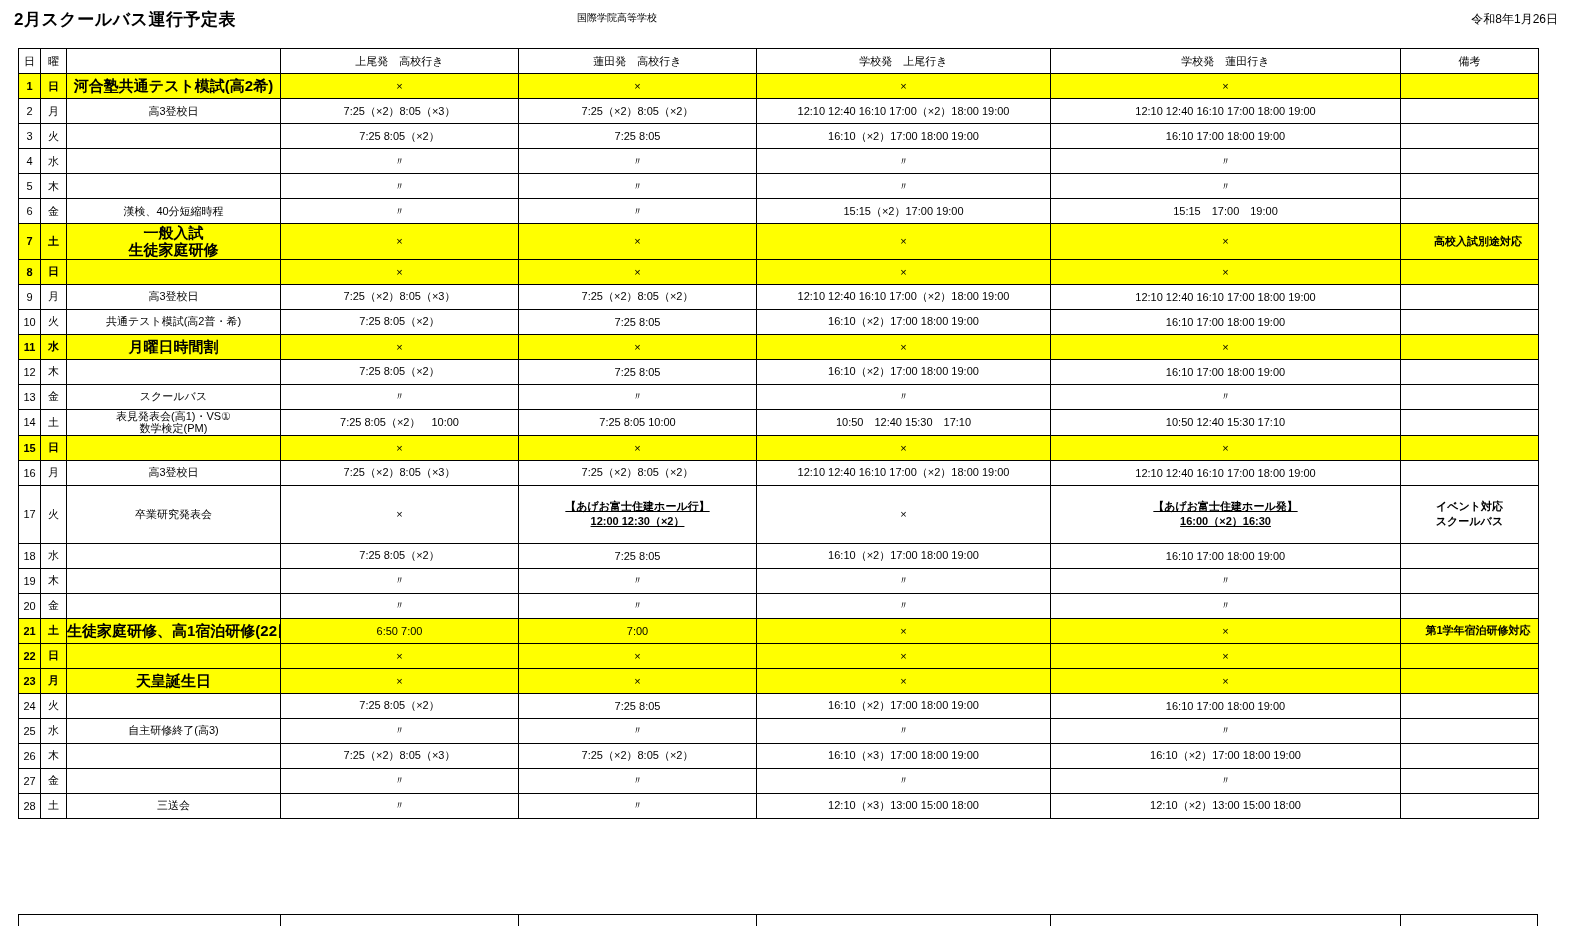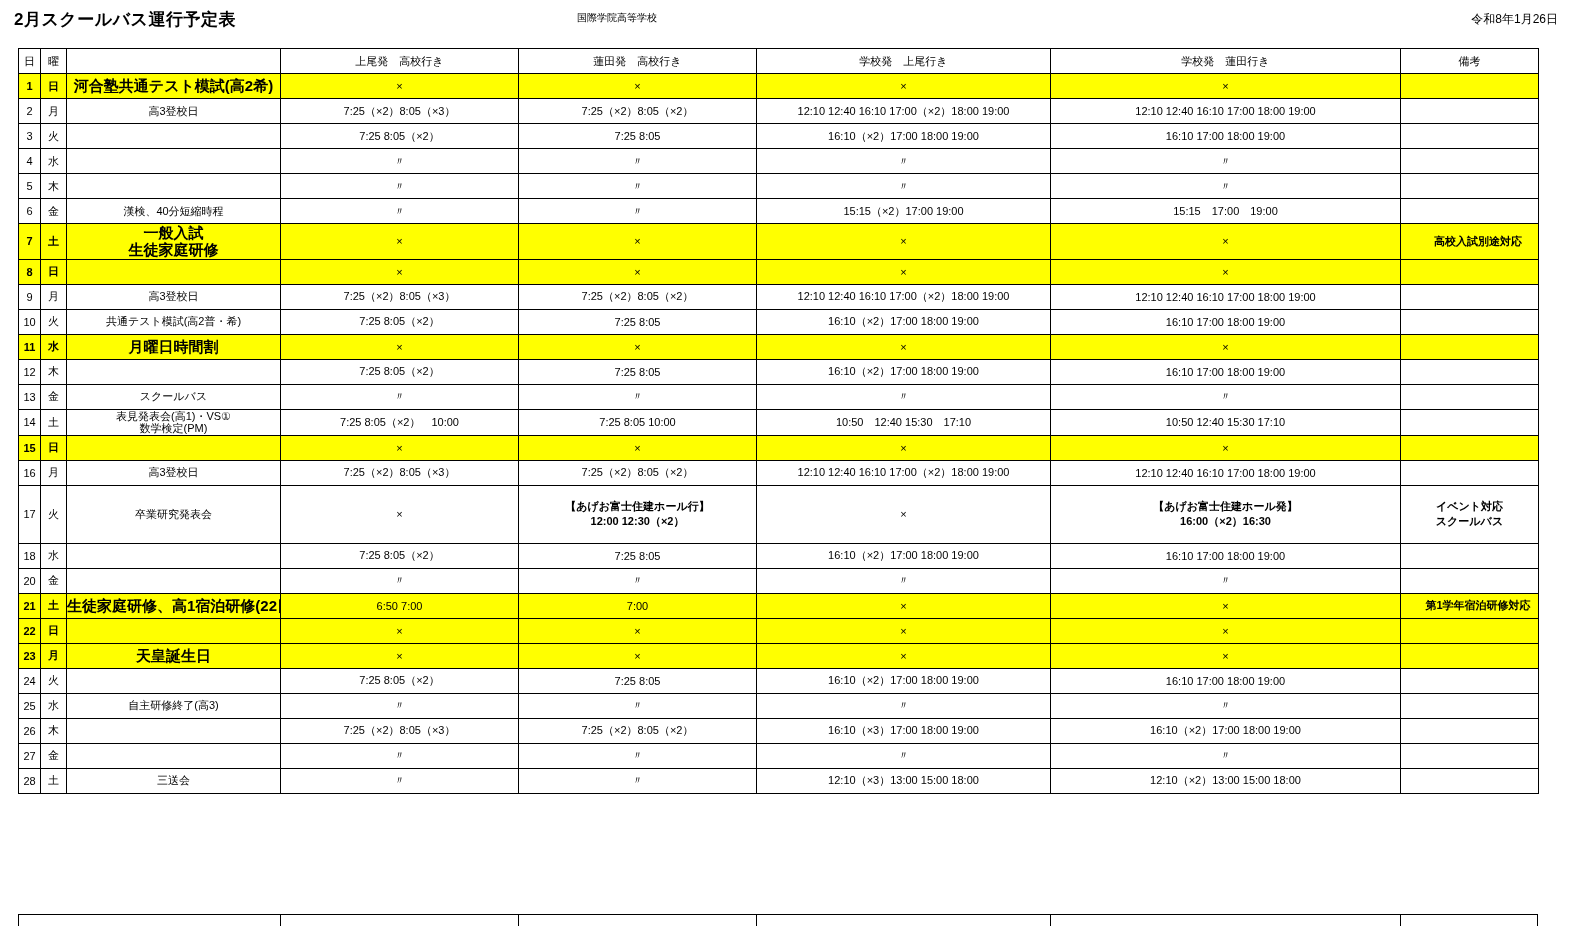--- a/index.html
+++ b/index.html
@@ -89,21 +89,21 @@
   
   tr.hl td { background: #ffff00; }
   tr.hl td.note { font-weight: 700; font-size: 15px; }
   tr.hl td.memo { font-weight: 700; padding-left: 17px; }
   tr.hl td.day, tr.hl td.wd { font-weight: 700; }
 
   
   tr.tall td { height: 58px; }
   tr.tall td.note { font-size: 11px; }
   td.event {
-    font-size: 13px; font-weight: 700; line-height: 1.35;
+    font-size: 13px; font-weight: 700; line-height: 1.35; text-decoration: underline;
   }
   td.memo-strong { font-size: 11px; font-weight: 700; line-height: 1.35; }
 
   
   .note-2 { line-height: 1.15; }
 
   
   tr.footer td { height: 38px; }
   tr.footer td.flabel {
     font-size: 15px; font-weight: 400;
@@ -328,20 +328,30 @@
           <td class="day">18</td>
           <td class="wd">水</td>
           <td class="note"></td>
           <td class="times">7:25 8:05（×2）</td>
           <td class="times">7:25 8:05</td>
           <td class="times">16:10（×2）17:00 18:00 19:00</td>
           <td class="times">16:10 17:00 18:00 19:00</td>
           <td class="memo"></td>
         </tr>
         <tr>
+          <td class="day">19</td>
+          <td class="wd">木</td>
+          <td class="note"></td>
+          <td class="ditto">〃</td>
+          <td class="ditto">〃</td>
+          <td class="ditto">〃</td>
+          <td class="ditto">〃</td>
+          <td class="memo"></td>
+        </tr>
+        <tr>
           <td class="day">20</td>
           <td class="wd">金</td>
           <td class="note"></td>
           <td class="ditto">〃</td>
           <td class="ditto">〃</td>
           <td class="ditto">〃</td>
           <td class="ditto">〃</td>
           <td class="memo"></td>
         </tr>
         <tr class="hl ">

